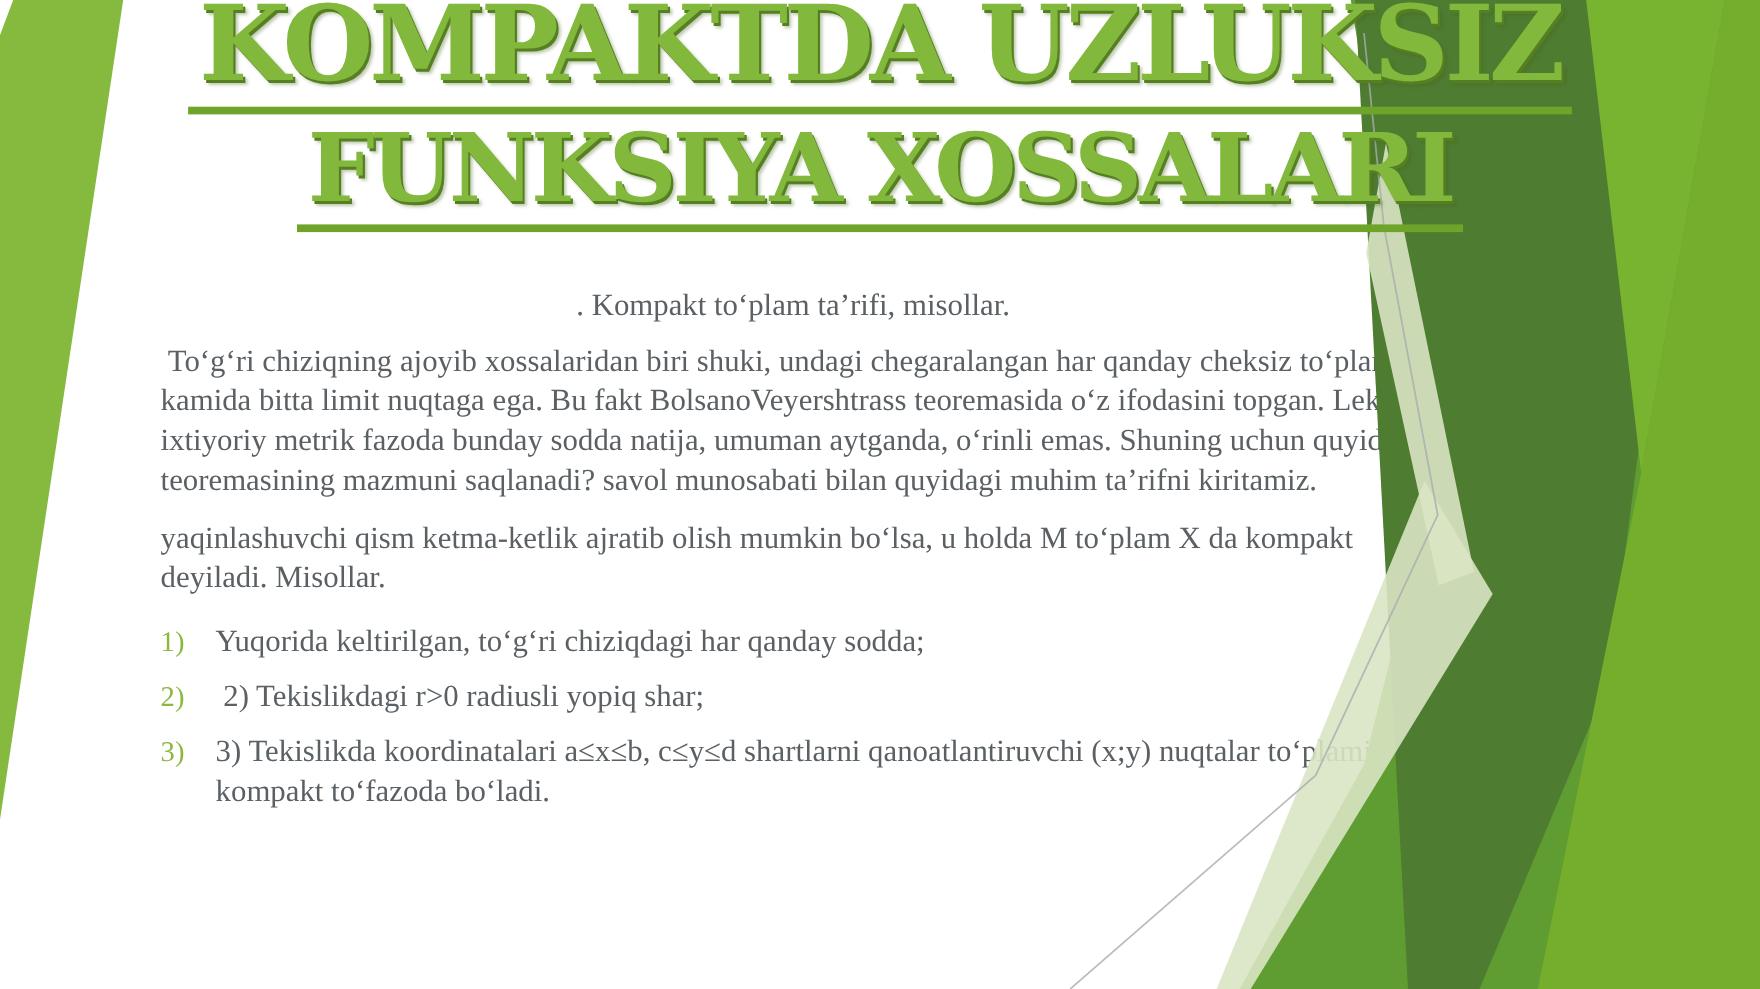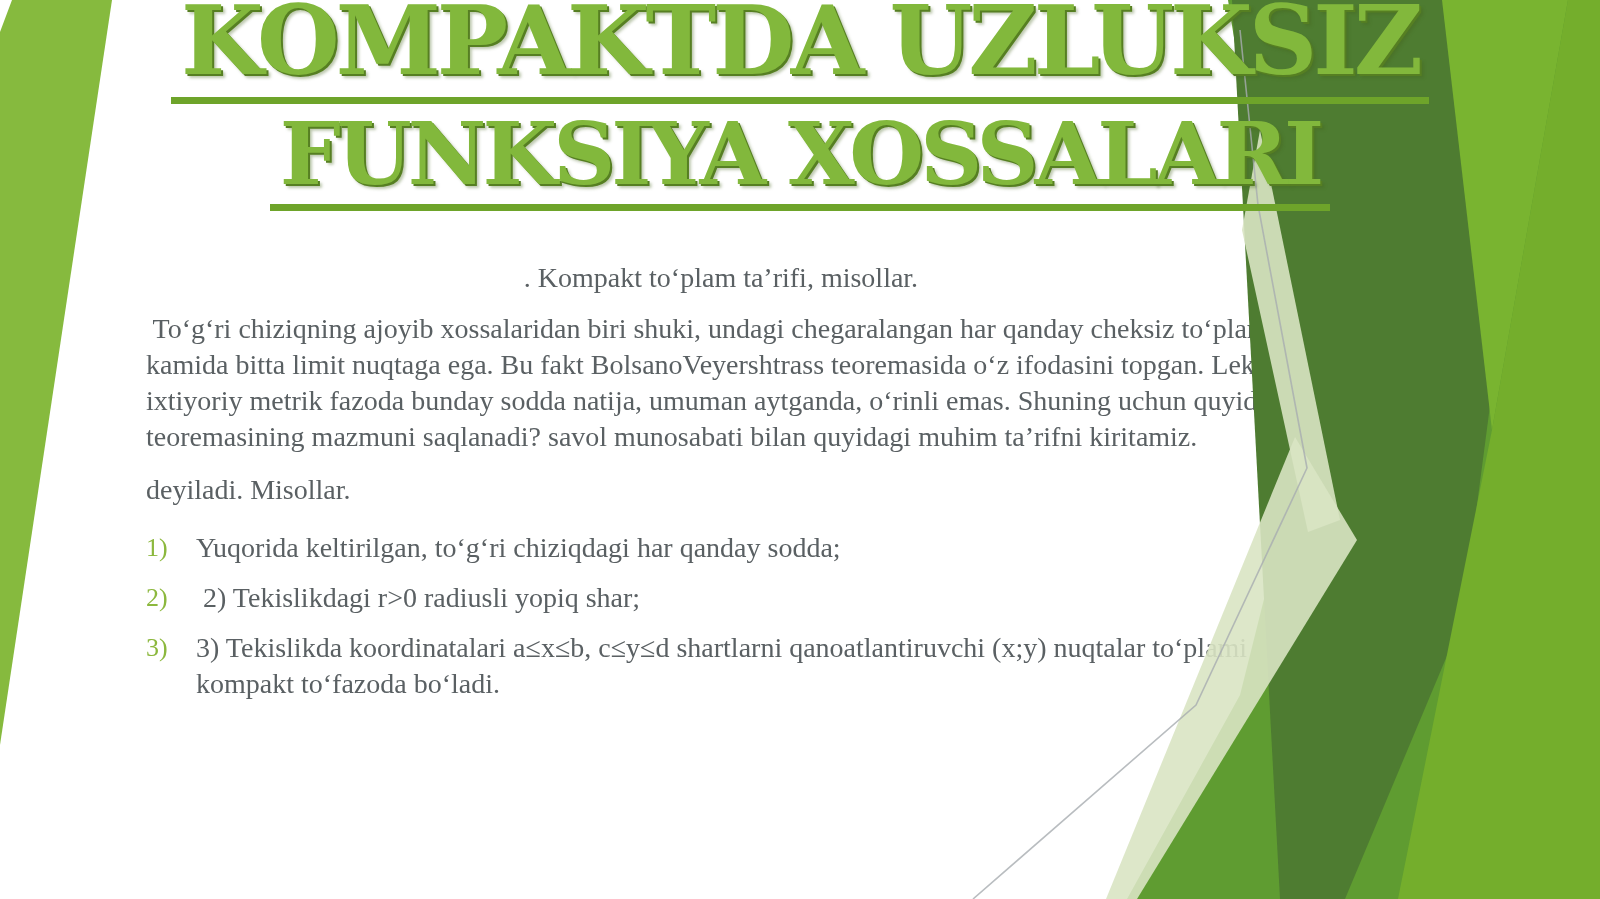--- a/index.html
+++ b/index.html
@@ -72,20 +72,21 @@
     <div class="subtitle">. Kompakt to‘plam ta’rifi, misollar.</div>
 
     <div class="para p1">
       <div class="line"> To‘g‘ri chiziqning ajoyib xossalaridan biri shuki, undagi chegaralangan har qanday cheksiz to‘plam</div>
       <div class="line">kamida bitta limit nuqtaga ega. Bu fakt BolsanoVeyershtrass teoremasida o‘z ifodasini topgan. Lekin</div>
       <div class="line">ixtiyoriy metrik fazoda bunday sodda natija, umuman aytganda, o‘rinli emas. Shuning uchun quyidagi</div>
       <div class="line">teoremasining mazmuni saqlanadi? savol munosabati bilan quyidagi muhim ta’rifni kiritamiz.</div>
     </div>
 
     <div class="para p2">
+      <div class="line">yaqinlashuvchi qism ketma-ketlik ajratib olish mumkin bo‘lsa, u holda M to‘plam X da kompakt</div>
       <div class="line">deyiladi. Misollar.</div>
     </div>
 
     <div class="list">
       <div class="list-item">
         <span class="list-marker">1)</span>
         <span class="list-text">
           <span class="line">Yuqorida keltirilgan, to‘g‘ri chiziqdagi har qanday sodda;</span>
           
         </span>

